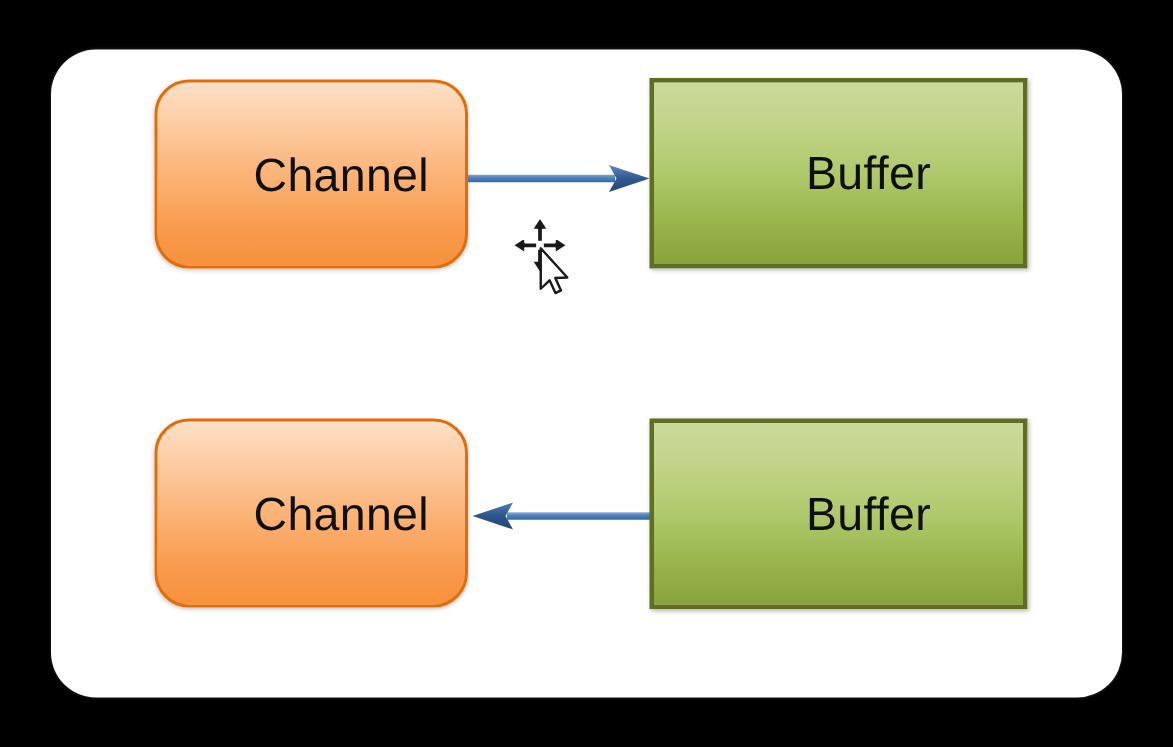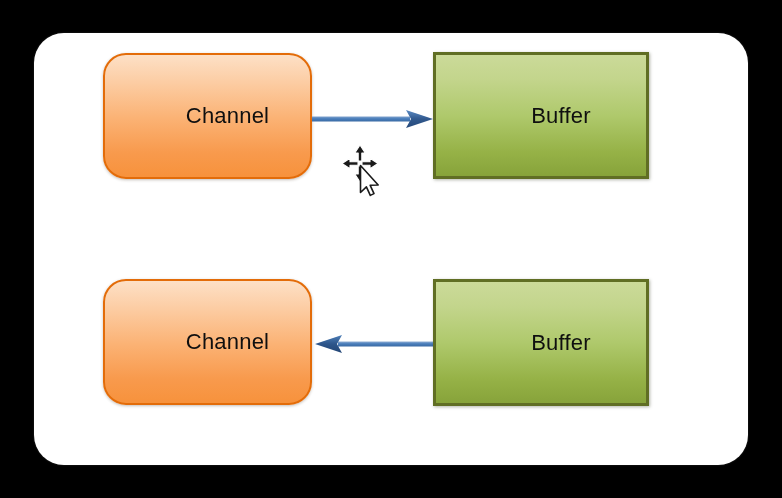--- a/index.html
+++ b/index.html
@@ -37,21 +37,21 @@
   
   .node {
     position: absolute;
     display: flex;
     align-items: center;
     justify-content: center;
     box-sizing: border-box;
   }
   .node .node-label {
     font-family: "Liberation Sans", sans-serif;
-    font-size: 22px;
+    font-size: 31px;
     line-height: 1;
     color: #0f0f0f;
     letter-spacing: 0.2px;
     white-space: nowrap;
     user-select: none;
     margin-left: 40px;
   }
 
   
   .node.channel {
@@ -63,21 +63,21 @@
                 #FDE0C6 0%,
                 #FCCDA4 22%,
                 #FBB274 52%,
                 #F89A4D 80%,
                 #F7923C 100%);
     box-shadow: 0 1px 3px rgba(60,40,20,0.30);
   }
 
   
   .node.buffer {
-    width: 216px;
+    width: 252px;
     height: 127px;
     border-radius: 0px;
     border: 3px solid #606E24;
     background: linear-gradient(to bottom,
                 #CBDA99 0%,
                 #C3D58C 20%,
                 #AFC96C 50%,
                 #96B247 80%,
                 #87A33A 100%);
     box-shadow: 1px 1px 3px rgba(40,50,20,0.35);

